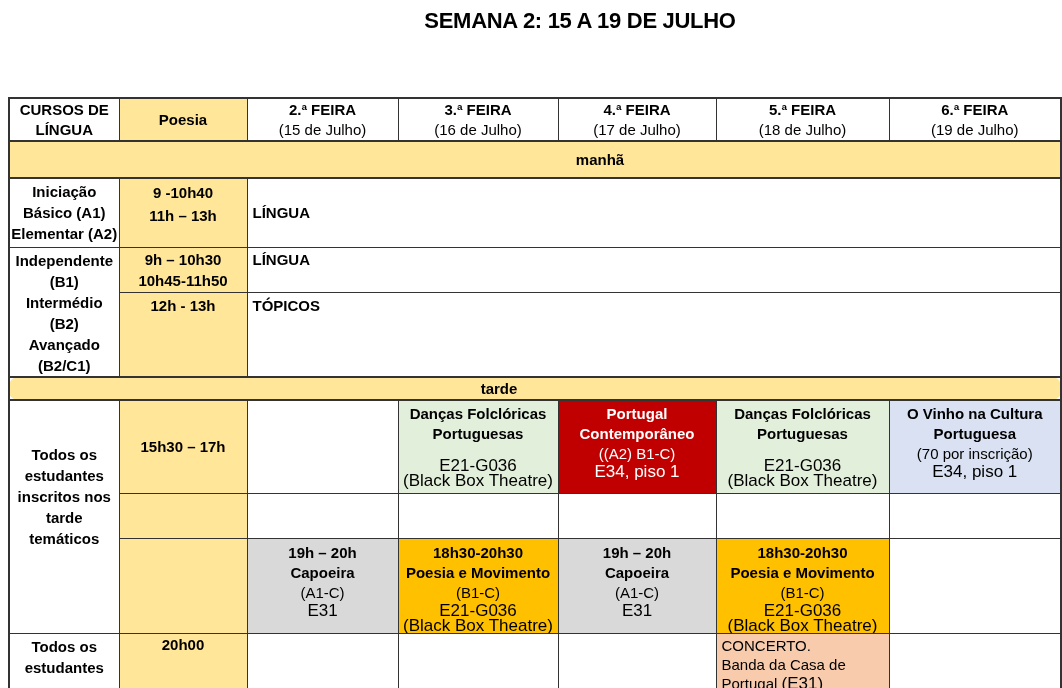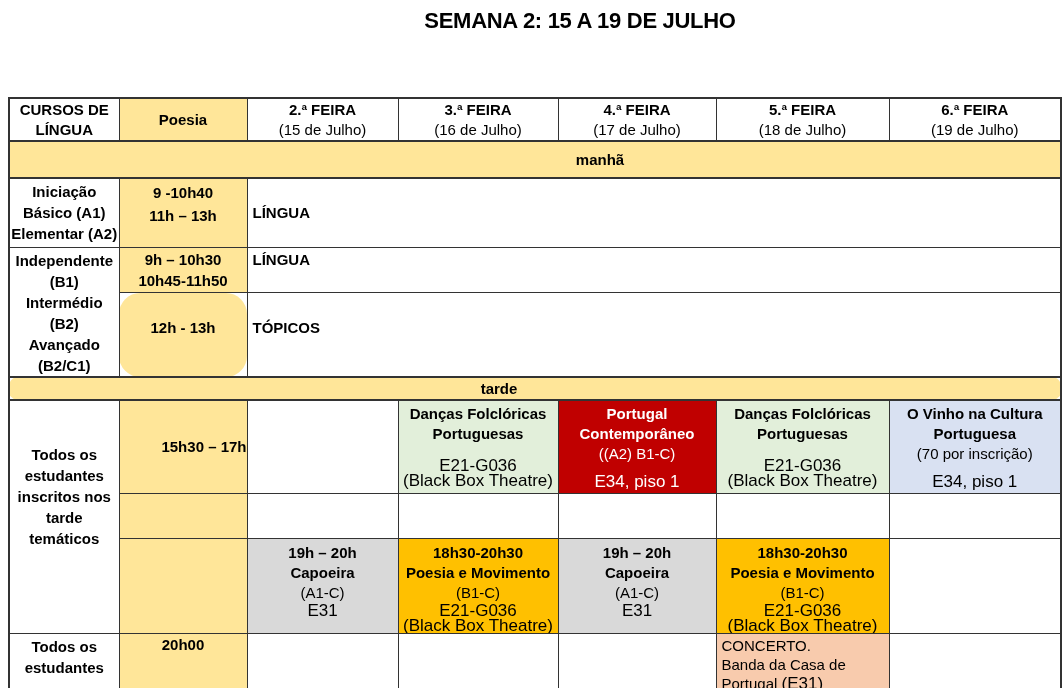--- a/index.html
+++ b/index.html
@@ -23,33 +23,33 @@
   }
   th{font-weight:bold;}
   .line{line-height:20px;}
   .gline{line-height:21px;font-weight:bold;}
   .hline{line-height:23px;font-weight:bold;}
   .sm{font-size:17px;line-height:15px;font-weight:normal;}
   .reg{font-weight:normal;}
   .b{font-weight:bold;}
   .top{vertical-align:top;padding-top:2px;}
   .classcell{font-weight:bold;text-align:left;padding-left:5px;}
-  .padtop{vertical-align:top;padding-top:26px;border-radius:21px;}
+  .padtop{vertical-align:top;padding-top:4px;}
   .padtop-sm{vertical-align:top;padding-top:3px;}
   tr.band td{
     border-top:2px solid #333;border-bottom:2px solid #333;
     font-weight:bold;
   }
   td.band-left{text-align:center;padding-right:72px;}
   td.band-right{text-align:center;padding-left:130px;}
   tr.r-head th{border-bottom:2px solid #333;}
   .white-text{color:#ffffff;}
   .actD{vertical-align:top;padding-top:3px;padding-bottom:4px;}
   .actD .rooms-2{margin-top:14px;}
-  .actD .rooms-1{margin-top:10px;}
+  .actD .rooms-1{}
   .act2{vertical-align:top;padding-top:4px;}
   .grp-mid{padding-bottom:40px;}
   .concert{
     vertical-align:top;text-align:left;
     padding:2px 0 0 5px;
   }
   .concert .line{line-height:19px;}
   .hours-top{vertical-align:top;padding-top:2px;}
 </style>
 </head>
@@ -140,21 +140,21 @@
   </tr>
 
   <tr style="height:94px">
     <td class="grp-mid" rowspan="3">
       <div class="gline">Todos os</div>
       <div class="gline">estudantes</div>
       <div class="gline">inscritos nos</div>
       <div class="gline">tarde</div>
       <div class="gline">temáticos</div>
     </td>
-    <td class="b" style="background-color: rgb(255, 230, 153); text-align: right;">15h30 – 17h</td>
+    <td class="b" style="background-color: rgb(255, 230, 153);">15h30 – 17h</td>
     <td></td>
     <td class="actD" style="background-color: rgb(226, 239, 218);">
       <div>
         <div class="line b">Danças Folclóricas</div>
         <div class="line b">Portuguesas</div>
       </div>
       <div class="rooms-2">
         <div class="sm">E21-G036</div>
         <div class="sm">(Black Box Theatre)</div>
       </div>

